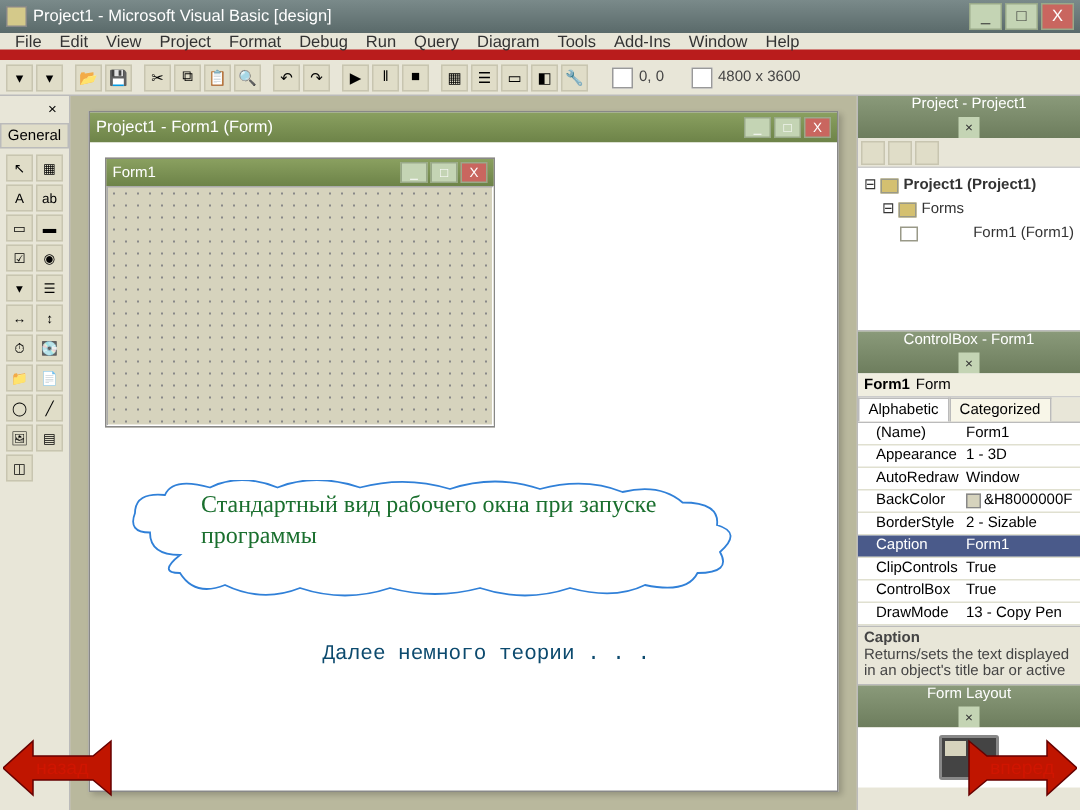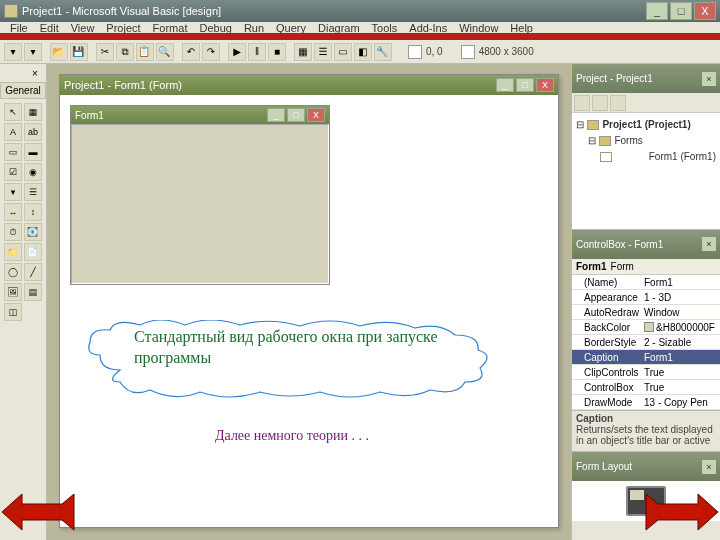--- a/index.html
+++ b/index.html
@@ -40,24 +40,24 @@
   .form-win { width: 260px; height: 180px; background: #d6d3bd; border: 1px solid #888; }
   .form-title { height: 18px; background: linear-gradient(#8aa060, #6d8348); color: #fff; display: flex; align-items: center; padding: 0 4px; font-size: 10px; }
   .form-title .spacer { flex: 1; }
   .form-body { height: 160px; background-image: radial-gradient(#888 0.5px, transparent 0.5px); background-size: 8px 8px; background-color: #d6d3bd; border: 1px inset #fff; }
 
   .callout { position: absolute; top: 225px; left: 20px; width: 420px; height: 80px; }
   .cloud { position: absolute; inset: 0; }
   .cloud path { fill: rgba(255,255,255,0.6); stroke: #3080d8; stroke-width: 1.2; }
   .callout-text { position: absolute; top: 7px; left: 54px; width: 320px; font-size: 16px; color: #1a6f2e; font-family: Liberation Serif, serif; line-height: 1.3; }
 
-  .bottom-text { position: absolute; top: 428px; left: 215px; font-size: 14px; color: #701a75; font-family: Liberation Serif, serif; }
+  .bottom-text { position: absolute; top: 428px; left: 215px; font-size: 14px; color: #0c4a6e; font-family: Liberation Mono, monospace; }
 
   .right { width: 160px; background: #e8e6d8; border-left: 1px solid #bbb; display: flex; flex-direction: column; }
-  .panel-hdr { height: 30px; background: linear-gradient(#8a9a7a, #6d7d5d); color: #fff; font-size: 10px; display: flex; align-items: center; padding: 0 4px; }
+  .panel-hdr { height: 30px; background: linear-gradient(#8a9a7a, #6d7d5d); color: #fff; font-size: 10px; display: flex; align-items: center; padding: 0 4px; flex-direction: column; }
   .panel-hdr .spacer { flex: 1; }
   .panel-hdr .px { width: 14px; height: 14px; background: #c4d4b4; font-size: 9px; display: flex; align-items: center; justify-content: center; color: #333; cursor: pointer; }
   .project-panel { height: 140px; background: #fff; border-bottom: 1px solid #bbb; }
   .proj-tools { height: 20px; background: #e8e6d8; display: flex; gap: 2px; padding: 2px; border-bottom: 1px solid #ccc; }
   .proj-tools span { width: 16px; height: 16px; background: #e0ddc8; border: 1px solid #c8c5b0; }
   .tree { padding: 4px; font-size: 10px; line-height: 1.6; color: #333; }
   .tree-item { display: flex; align-items: center; gap: 3px; }
   .tree-indent1 { padding-left: 12px; }
   .tree-indent2 { padding-left: 24px; justify-content: space-between; }
   .tree-icon { width: 12px; height: 10px; background: #d4c070; border: 1px solid #998; display: inline-block; }
@@ -242,20 +242,24 @@
     <div class="panel-hdr">
       <span>ControlBox - Form1</span>
         <span class="spacer"></span>
       <span class="px">×</span>
     </div>
     <div class="props-panel">
       <div class="props-name">
         <b>Form1</b> 
           <span>Form</span>
       </div>
+      <div class="tabs">
+        <span class="active">Alphabetic</span>
+        <span>Categorized</span>
+      </div>
       <div class="prop-grid" id="prop-grid">
           <div class="prop-row">
             <div class="prop-key">(Name)</div>
             <div class="prop-val">
               <span>Form1</span>
             </div>
           </div>
           <div class="prop-row">
             <div class="prop-key">Appearance</div>
             <div class="prop-val">

